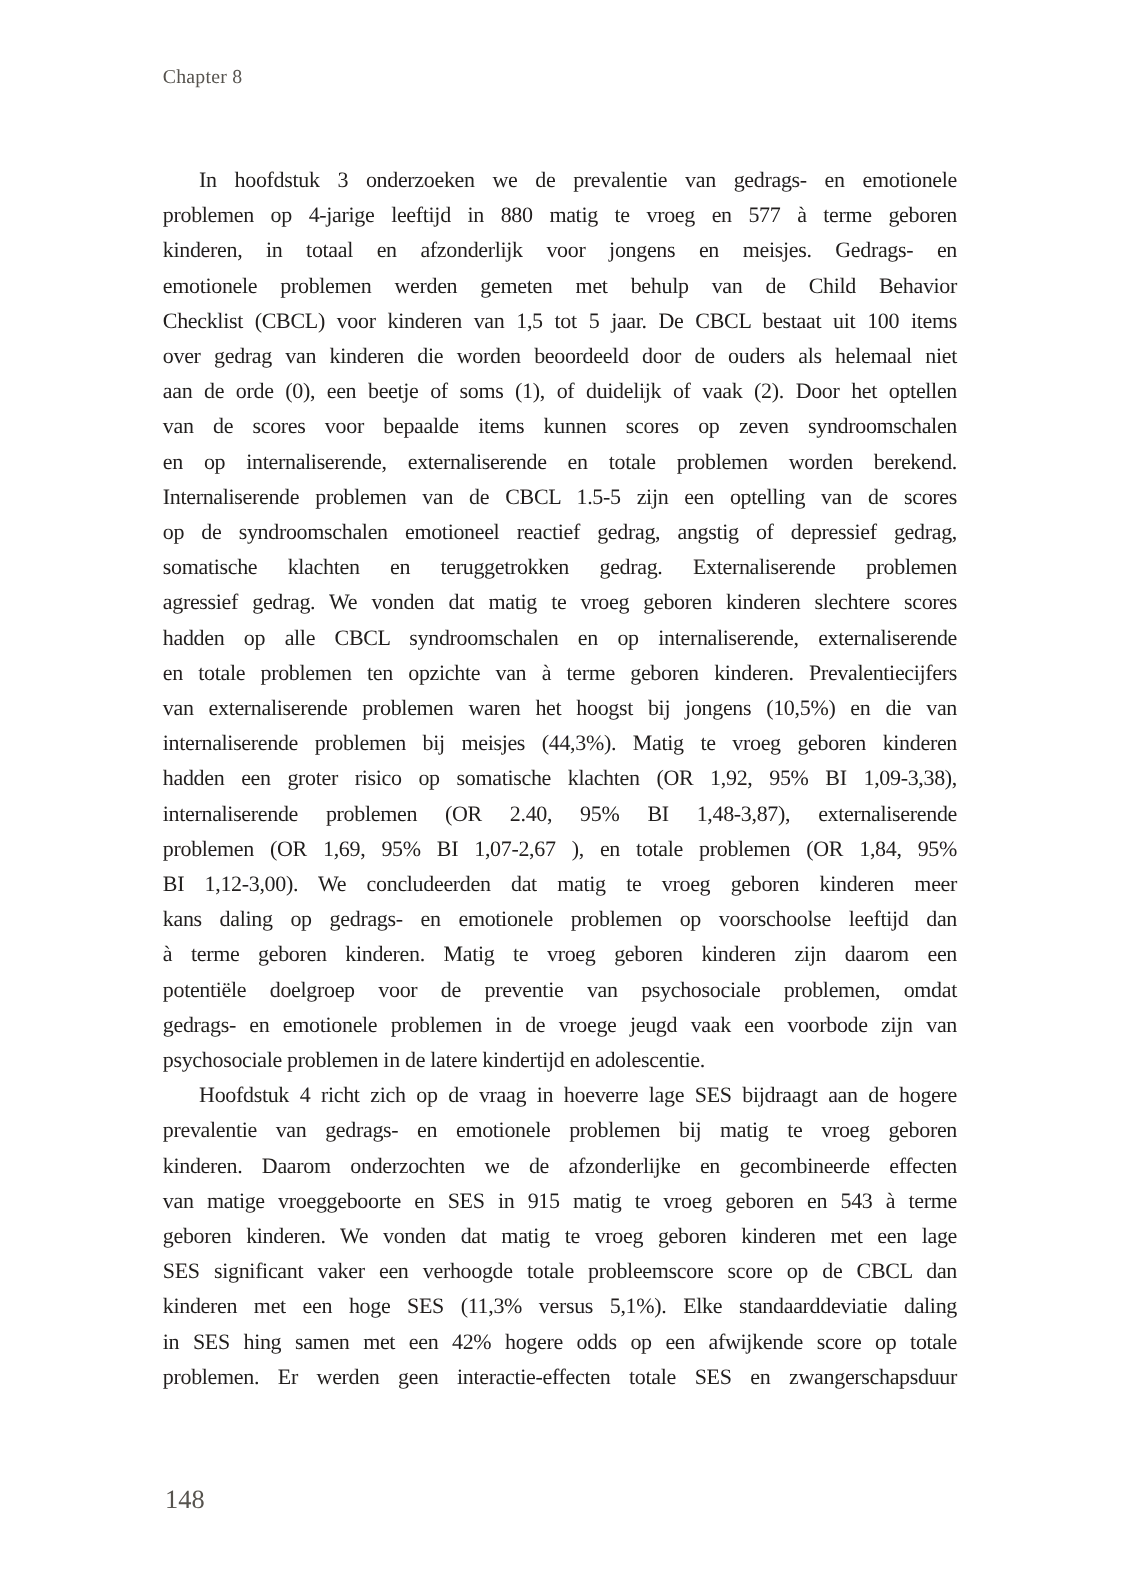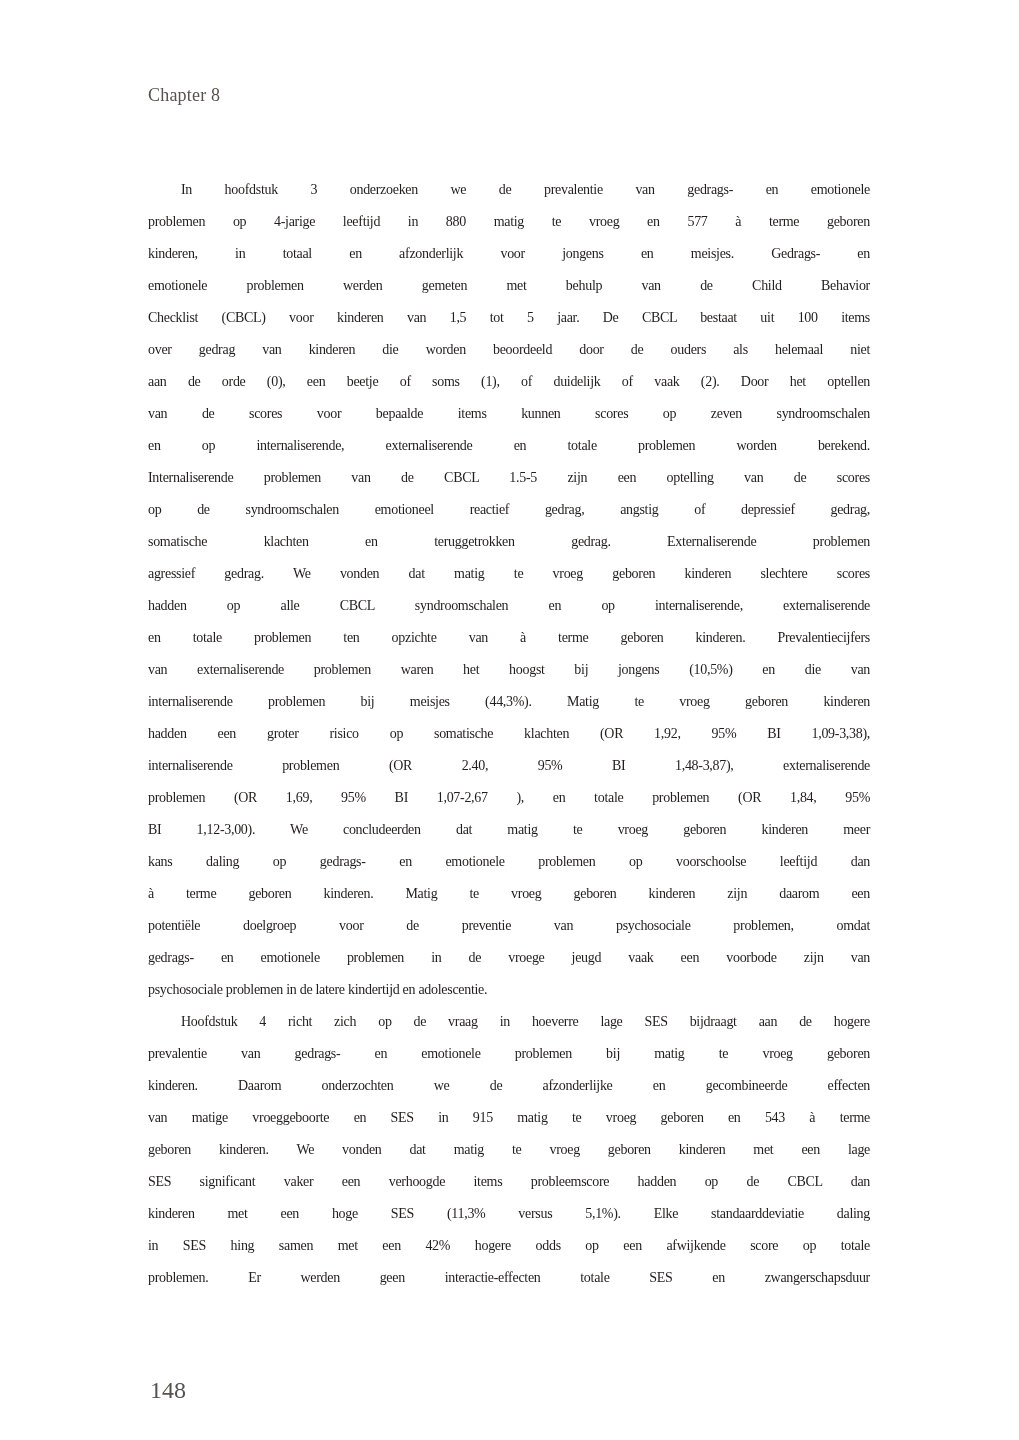--- a/index.html
+++ b/index.html
@@ -15,39 +15,38 @@
     width: 1019px;
     height: 1440px;
     background: var(--bg);
     position: relative;
     font-family: "Liberation Serif", "DejaVu Serif", serif;
     overflow: hidden;
   }
   .page {
     position: absolute;
     inset: 0;
-    margin-top: 26px;
   }
   .running-header {
     position: absolute;
     left: 148px;
     top: 57px;
     font-size: 18px;
     line-height: 24px;
     color: var(--muted);
     letter-spacing: 0.2px;
   }
   .body-text {
     position: absolute;
     left: 148px;
     top: 148px;
     width: 722px;
   }
   .line {
-    font-size: 14px;
+    font-size: 20px;
     line-height: 32px;
     height: 32px;
     color: var(--text);
     letter-spacing: -0.3px;
     text-align: justify;
     text-align-last: justify;
     white-space: normal;
   }
   .line.indent {
     padding-left: 33px;
@@ -95,20 +94,20 @@
       <div class="line">kans daling op gedrags- en emotionele problemen op voorschoolse leeftijd dan</div>
       <div class="line">à terme geboren kinderen. Matig te vroeg geboren kinderen zijn daarom een</div>
       <div class="line">potentiële doelgroep voor de preventie van psychosociale problemen, omdat</div>
       <div class="line">gedrags- en emotionele problemen in de vroege jeugd vaak een voorbode zijn van</div>
       <div class="line ragged">psychosociale problemen in de latere kindertijd en adolescentie.</div>
       <div class="line indent">Hoofdstuk 4 richt zich op de vraag in hoeverre lage SES bijdraagt aan de hogere</div>
       <div class="line">prevalentie van gedrags- en emotionele problemen bij matig te vroeg geboren</div>
       <div class="line">kinderen. Daarom onderzochten we de afzonderlijke en gecombineerde effecten</div>
       <div class="line">van matige vroeggeboorte en SES in 915 matig te vroeg geboren en 543 à terme</div>
       <div class="line">geboren kinderen. We vonden dat matig te vroeg geboren kinderen met een lage</div>
-      <div class="line">SES significant vaker een verhoogde items probleemscore hadden op de CBCL dan</div>
+      <div class="line">SES significant vaker een verhoogde totale probleemscore score op de CBCL dan</div>
       <div class="line">kinderen met een hoge SES (11,3% versus 5,1%). Elke standaarddeviatie daling</div>
       <div class="line">in SES hing samen met een 42% hogere odds op een afwijkende score op totale</div>
       <div class="line">problemen. Er werden geen interactie-effecten totale SES en zwangerschapsduur</div>
     </div>
 
   <div class="page-number">148</div>
 </div>
 
 </body></html>

